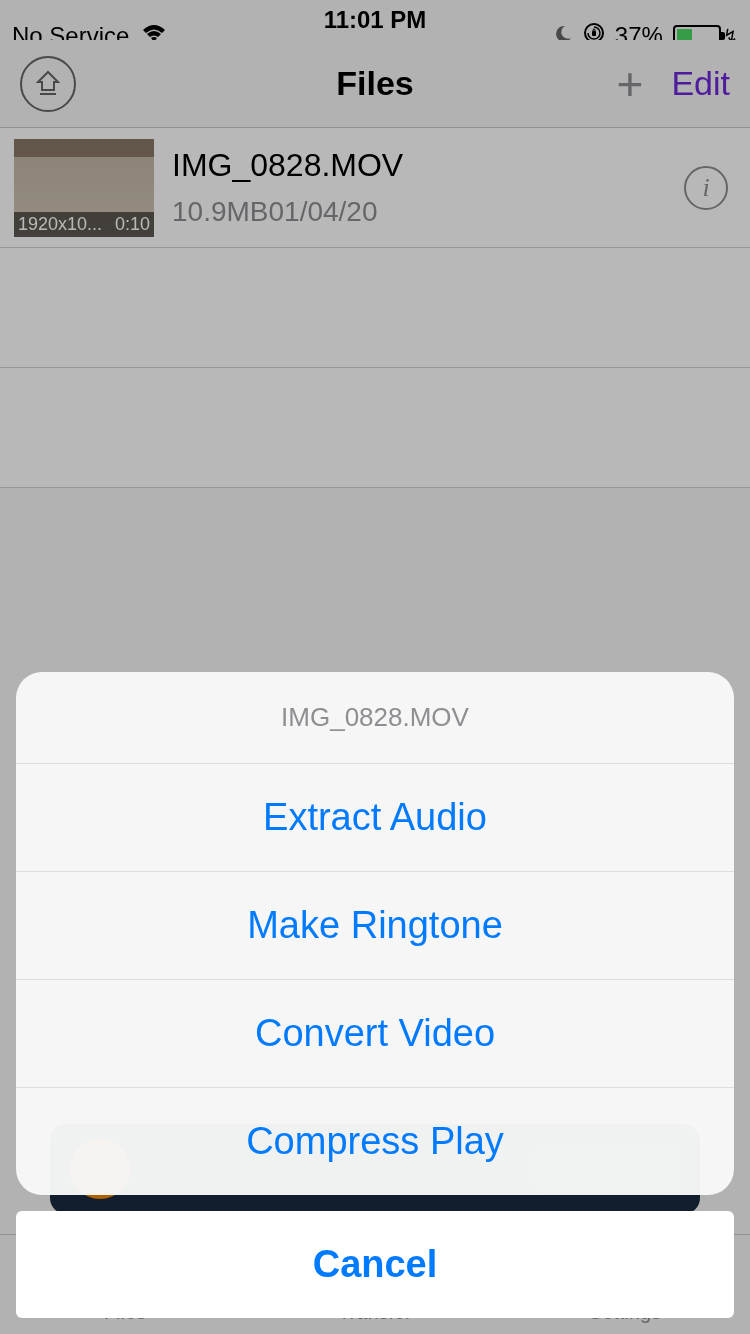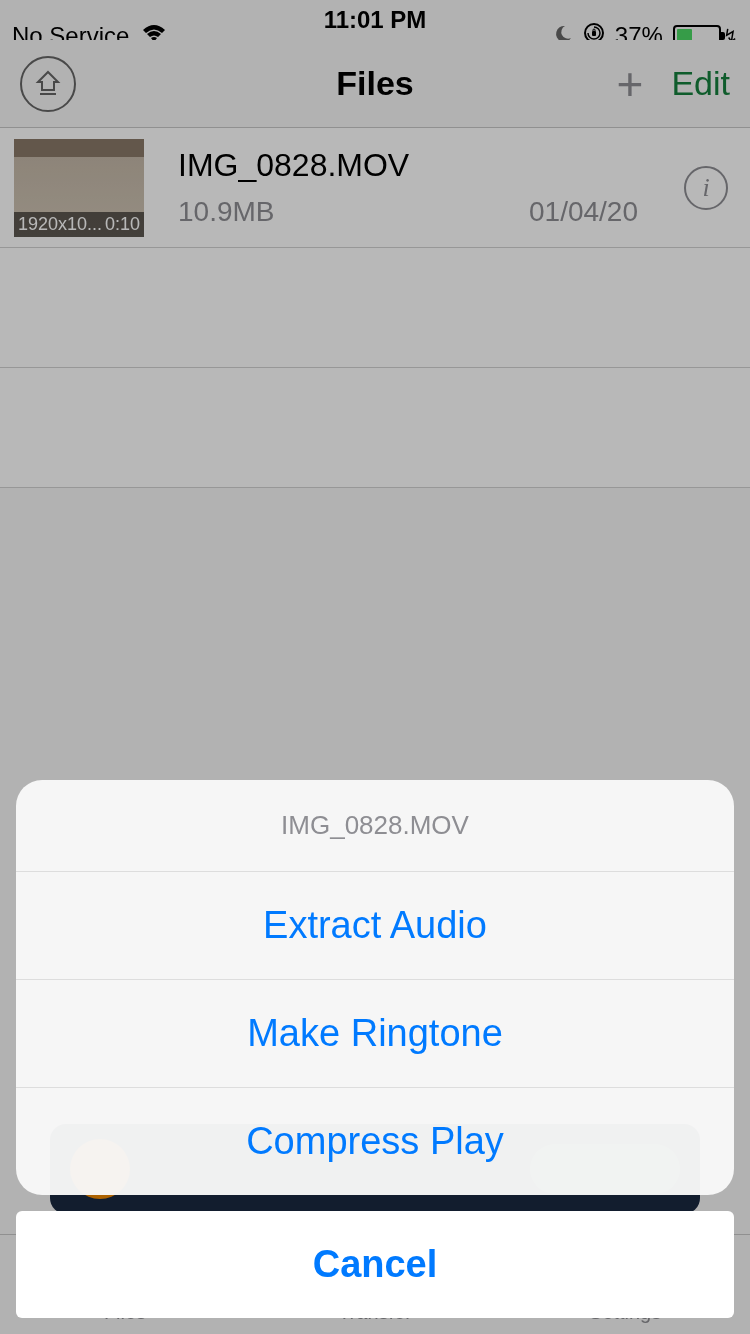--- a/index.html
+++ b/index.html
@@ -141,45 +141,45 @@
     }
     
     .plus-icon {
       font-size: 46px;
       font-weight: 200;
       color: #8e8e93;
     }
     
     .edit-btn {
       font-size: 34px;
-      color: #15803d;
+      color: #6d28d9;
     }
     
     
     .file-list {
       background: #fff;
       position: relative;
       z-index: 1;
     }
     
     .file-row {
       height: 120px;
       display: flex;
       align-items: center;
       padding: 0 22px 0 14px;
       border-bottom: 1px solid #d1d1d1;
       background: #fff;
     }
     
     .file-thumb {
-      width: 130px;
+      width: 140px;
       height: 98px;
       background: linear-gradient(to bottom, #8a7968 0%, #8a7968 18%, #c4b8a8 18%, #d0c5b5 100%);
       position: relative;
-      margin-right: 34px;
+      margin-right: 18px;
     }
     
     .thumb-label {
       position: absolute;
       bottom: 0;
       left: 0;
       right: 0;
       background: rgba(0,0,0,0.55);
       color: #fff;
       font-size: 18px;
@@ -195,21 +195,20 @@
       gap: 12px;
     }
     
     .file-name {
       font-size: 32px;
       color: #000;
     }
     
     .file-meta {
       display: flex;
-      justify-content: space-between;
       font-size: 28px;
       color: #8e8e93;
       padding-right: 30px;
     }
     
     .info-icon {
       width: 44px;
       height: 44px;
       border: 2px solid #8e8e93;
       border-radius: 50%;
@@ -420,16 +419,17 @@
   </div>
 </div>
 
 <div class="dim-overlay"></div>
 
 <div class="action-sheet">
   <div class="sheet-group">
     <div class="sheet-title">IMG_0828.MOV</div>
     <div class="sheet-option">Extract Audio</div>
     <div class="sheet-option">Make Ringtone</div>
+    <div class="sheet-option">Convert Video</div>
     <div class="sheet-option">Compress Play</div>
   </div>
   <div class="sheet-cancel">Cancel</div>
 </div>
 
 </body></html>

